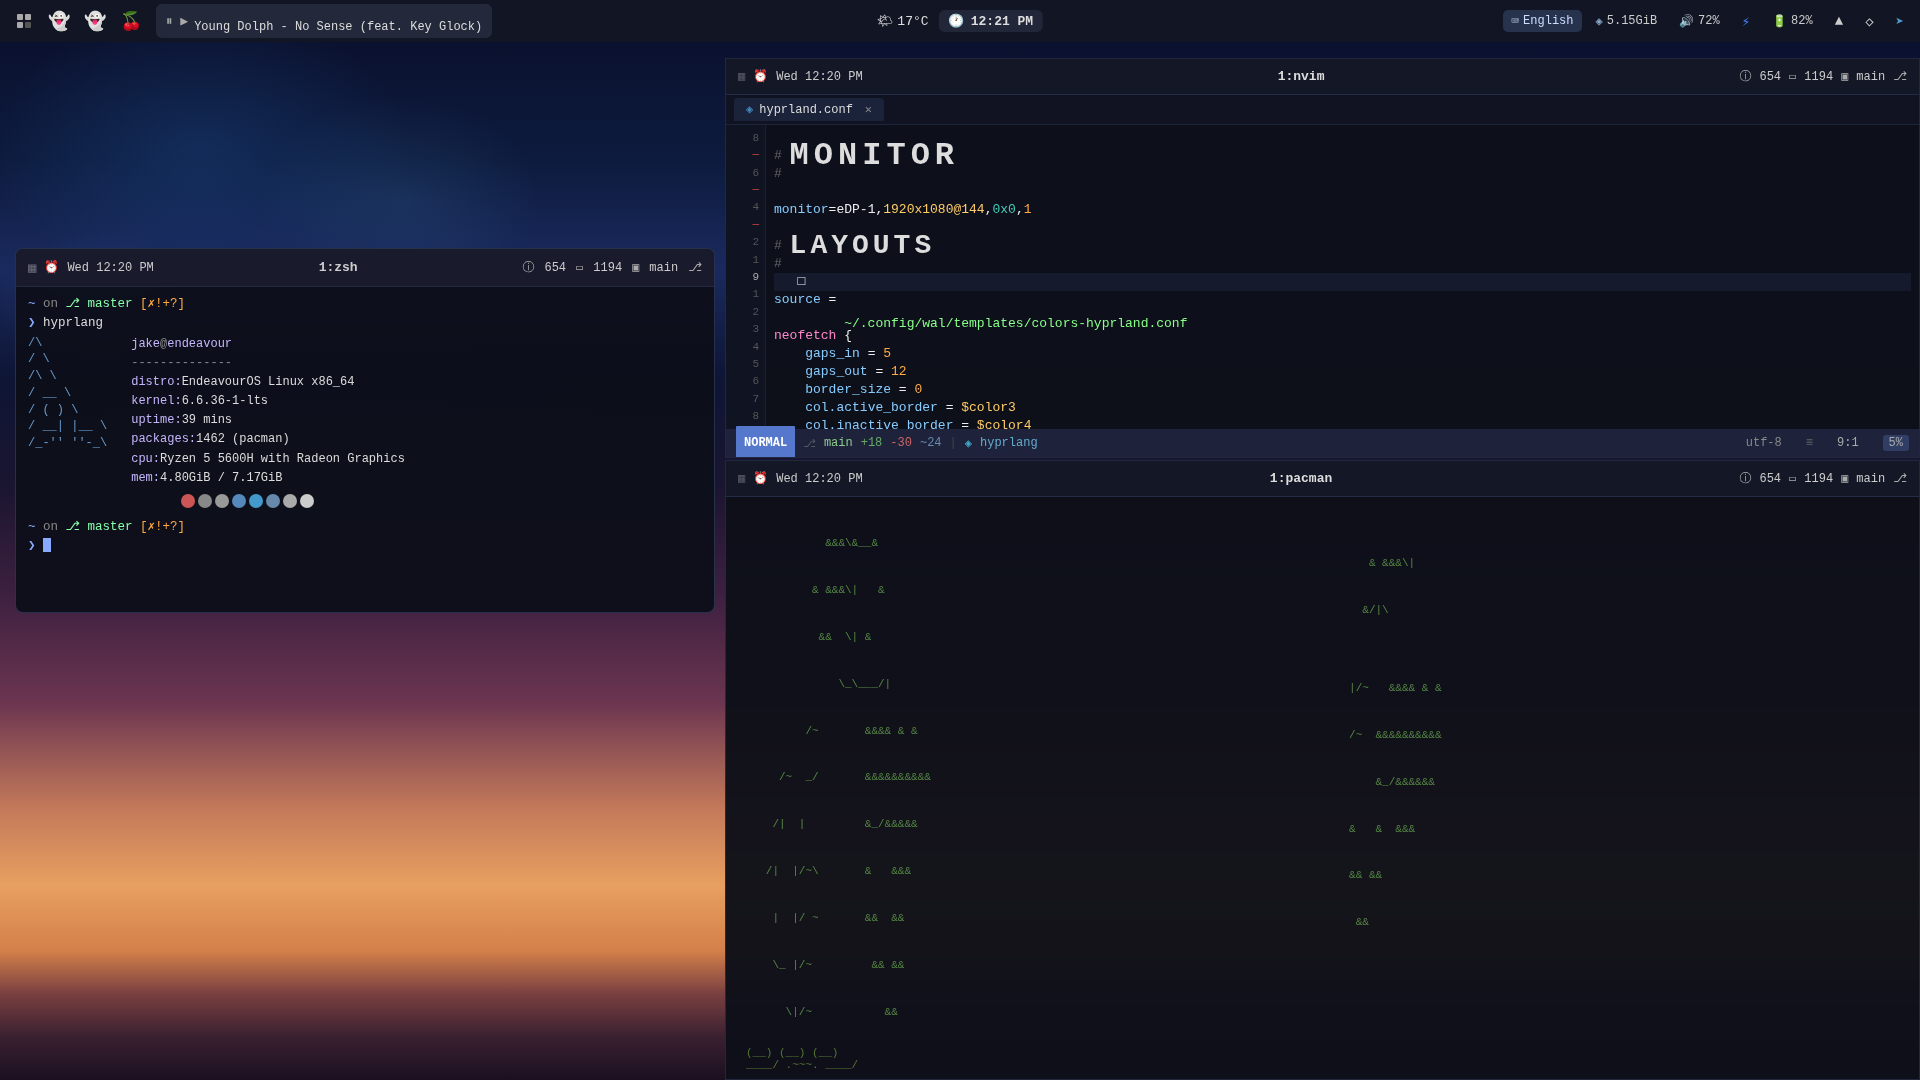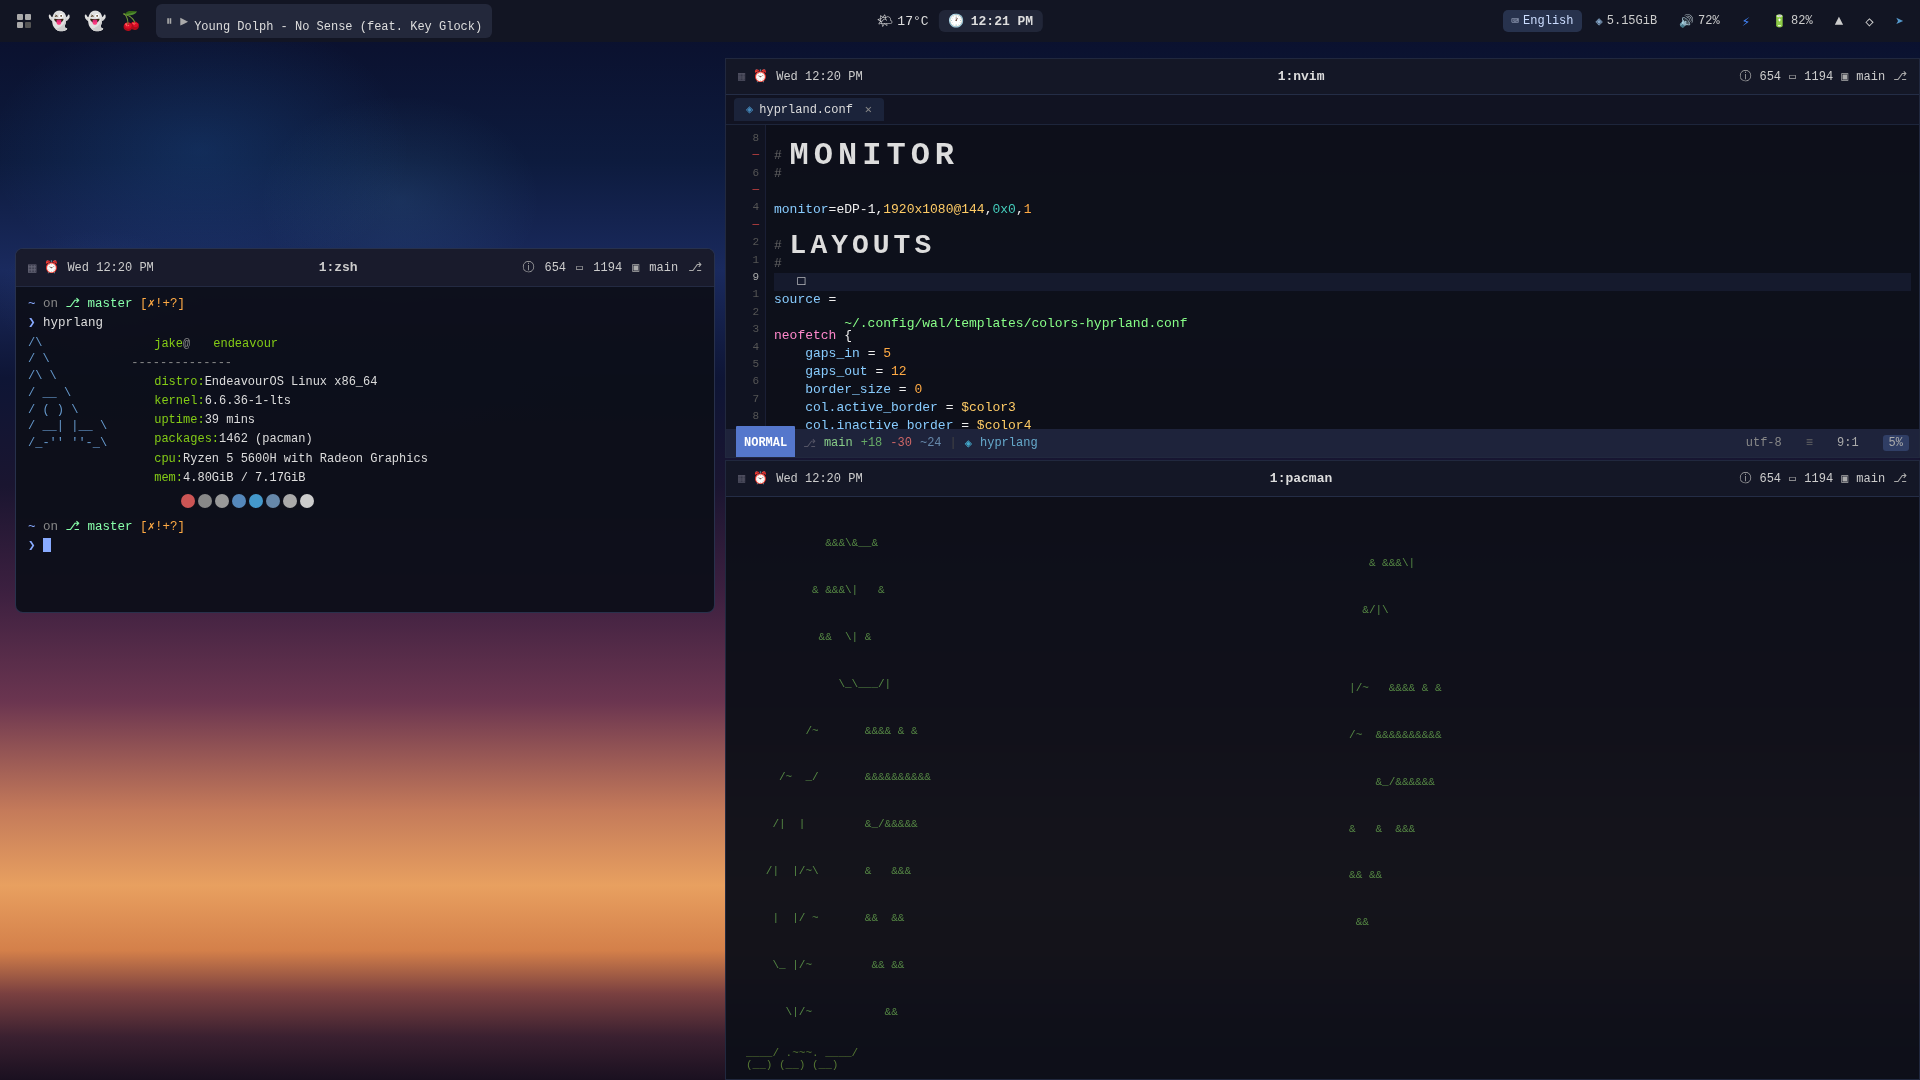--- a/index.html
+++ b/index.html
@@ -211,21 +211,21 @@
       margin-left: 8px;
       font-size: 12px;
       line-height: 1.6;
     }
 
     .nf-row {
       display: flex;
       gap: 0;
     }
 
-    .nf-key { color: #84cc16; margin-left: 23px; }
+    .nf-key { color: #c4b5fd; }
     .nf-sep { color: #888; }
     .nf-val { color: #ddd; }
 
     .color-dots {
       display: flex;
       gap: 3px;
       margin-top: 6px;
       margin-left: 50px;
     }
 
@@ -790,16 +790,16 @@
       <div> |/~   &amp;&amp;&amp;&amp; &amp; &amp;</div>
       <div> /~  &amp;&amp;&amp;&amp;&amp;&amp;&amp;&amp;&amp;&amp;</div>
       <div>     &amp;_/&amp;&amp;&amp;&amp;&amp;&amp;</div>
       <div> &amp;   &amp;  &amp;&amp;&amp;</div>
       <div> &amp;&amp; &amp;&amp;</div>
       <div>  &amp;&amp;</div>
     </div>
   </div>
 
   <div style="padding:4px 20px 8px;color:#557733;font-family:'Courier New',monospace;font-size:11px;">
+    <div>         (__)       (__)                   (__)</div>
     <div>         ____/  .~~~.                     ____/</div>
-    <div>         (__)       (__)                   (__)</div>
   </div>
 </div>
 
 </body></html>

